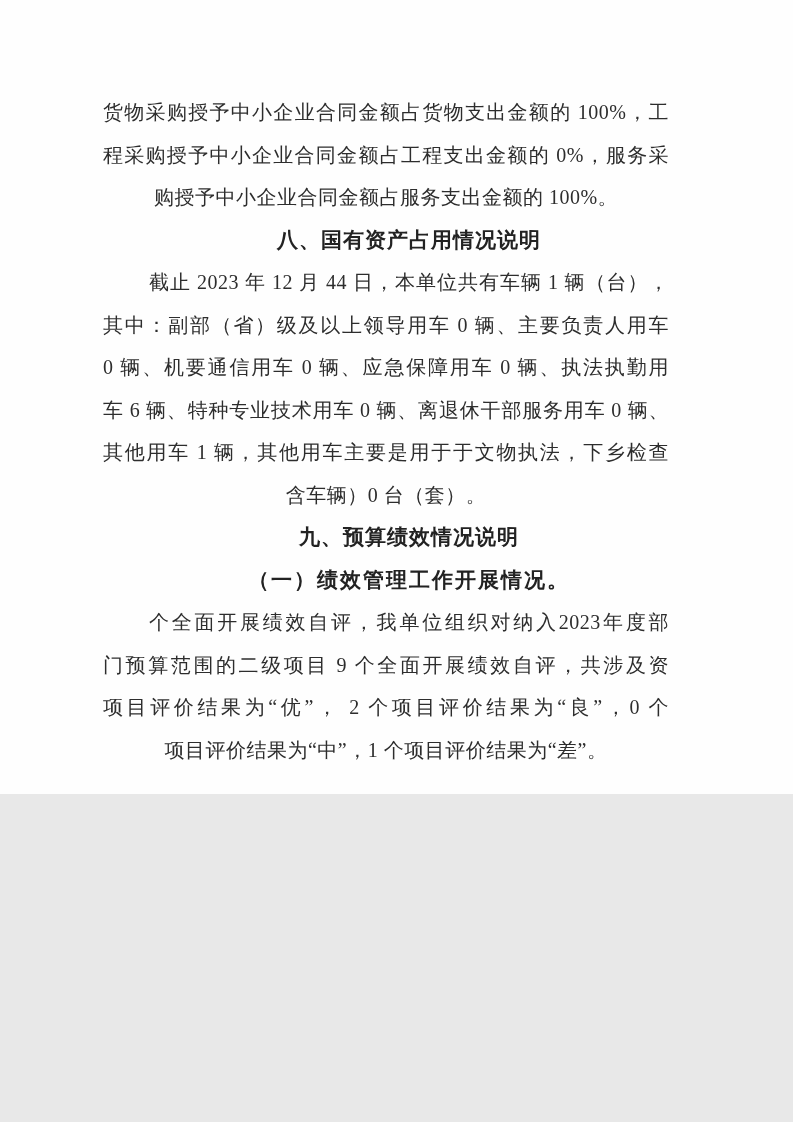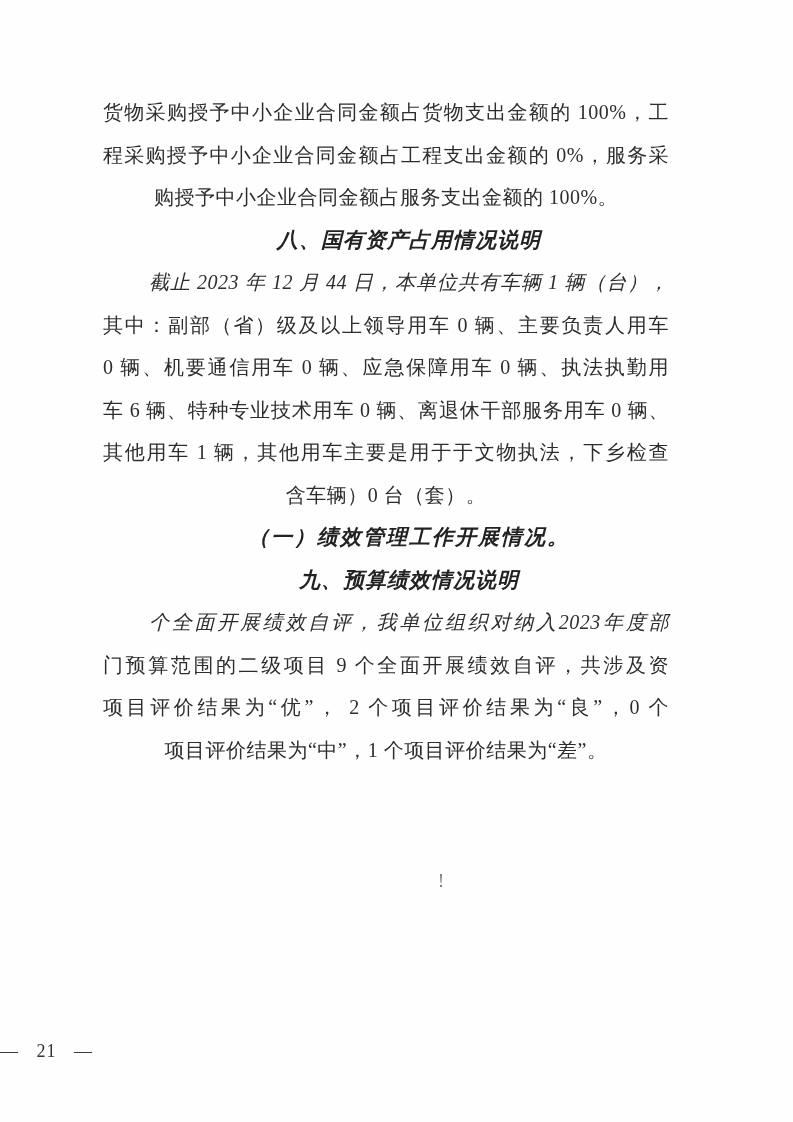--- a/index.html
+++ b/index.html
@@ -3,21 +3,21 @@
 <meta charset="utf-8">
 <style>
   html, body {
     margin: 0;
     padding: 0;
     background: #e8e8e8;
   }
   .page {
     position: relative;
     width: 793px;
-    height: 1122px;
+    height: 794px;
     margin: 0 auto;
     background: #fefefe;
     overflow: hidden;
     color: #2d2d2d;
     font-family: "Liberation Serif", serif;
   }
   .text-block {
     position: absolute;
     left: 103px;
     top: 91px;
@@ -32,21 +32,20 @@
     white-space: nowrap;
     color: #2d2d2d;
   }
   .just {
     white-space: normal;
     text-align: justify;
     text-align-last: justify;
   }
   .indent {
     padding-left: 46px;
-    font-style: italic;
   }
   .heading {
     font-family: "Liberation Sans", sans-serif;
     font-weight: bold;
     font-size: 21px;
     letter-spacing: 1px;
     color: #222;
   }
   .subheading {
     font-weight: bold;
@@ -90,23 +89,23 @@
 
     <div class="line heading indent">八、国有资产占用情况说明</div>
 
     <div class="line just indent">截止 2023 年 12 月 44 日，本单位共有车辆 1 辆（台），</div>
     <div class="line just">其中：副部（省）级及以上领导用车 0 辆、主要负责人用车</div>
     <div class="line just">0 辆、机要通信用车 0 辆、应急保障用车 0 辆、执法执勤用</div>
     <div class="line just">车 6 辆、特种专业技术用车 0 辆、离退休干部服务用车 0 辆、</div>
     <div class="line just">其他用车 1 辆，其他用车主要是用于于文物执法，下乡检查</div>
     <div class="line">含车辆）0 台（套）。</div>
 
+    <div class="line heading indent">九、预算绩效情况说明</div>
+
     <div class="line subheading indent">（一）绩效管理工作开展情况。</div>
-
-    <div class="line heading indent">九、预算绩效情况说明</div>
 
     <div class="line just indent">个全面开展绩效自评，我单位组织对纳入2023年度部</div>
     <div class="line just">门预算范围的二级项目 9 个全面开展绩效自评，共涉及资</div>
     <div class="line just">项目评价结果为“优”， 2 个项目评价结果为“良”，0 个</div>
     <div class="line">项目评价结果为“中”，1 个项目评价结果为“差”。</div>
 
   </div>
 
   <div class="scan-artifact">!</div>
 

